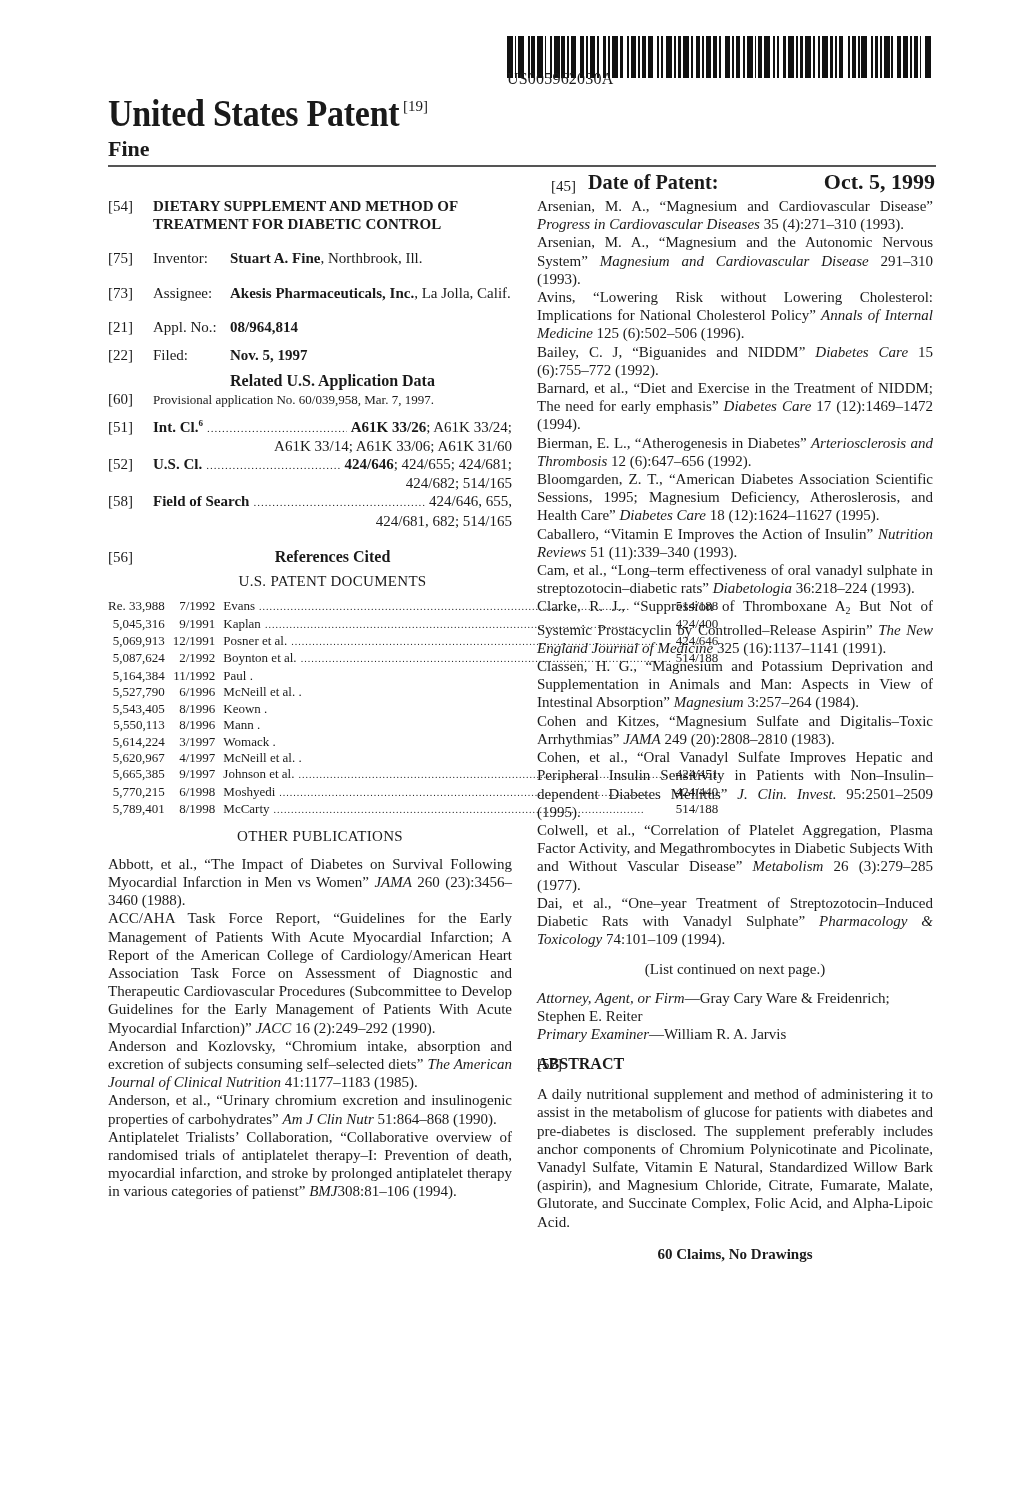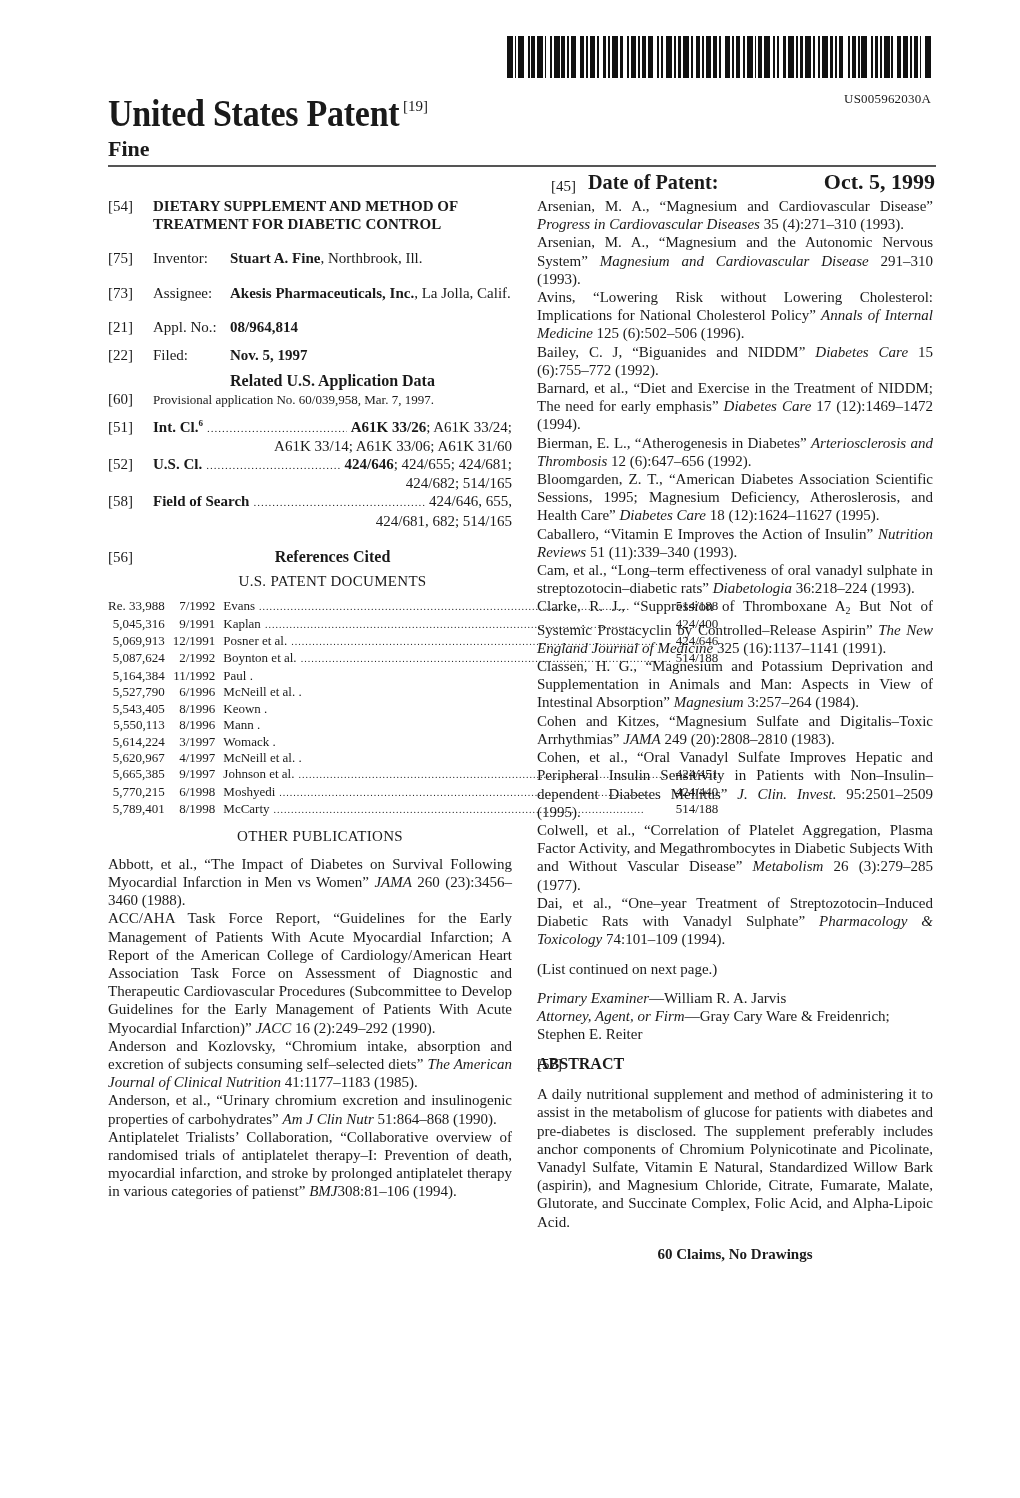--- a/index.html
+++ b/index.html
@@ -6,21 +6,21 @@
   body {
     width: 1020px; height: 1498px; position: relative; overflow: hidden;
     font-family: "Liberation Serif", "DejaVu Serif", serif;
     color: #1a1a1a;
   }
   .page { position: absolute; left: 0; top: 0; width: 1020px; height: 1498px; }
 
   
   .barcode { position: absolute; left: 507px; top: 36px; width: 424px; height: 42px; display: flex; align-items: stretch; }
   .barcode span { display: block; background: #111; height: 100%; }
-  .barcode-label { position: absolute; left: 507px; top: 91px; width: 424px; text-align: right; font-size: 13px; letter-spacing: 0.2px; }
+  .barcode-label { position: absolute; left: 507px; top: 70px; width: 424px; text-align: left; font-size: 16px; letter-spacing: 0.2px; }
 
   
   .hdr-title { position: absolute; left: 108px; top: 92px; font-size: 37px; font-weight: bold; letter-spacing: -0.3px; transform: scaleX(0.92); transform-origin: left; white-space: nowrap; }
   .hdr-code19 { position: absolute; left: 403px; top: 98px; font-size: 15px; }
   .hdr-inventor { position: absolute; left: 108px; top: 136px; font-size: 22px; font-weight: bold; }
   .hdr-row { position: absolute; left: 551px; width: 384px; white-space: nowrap; }
   .hdr-row .code { position: absolute; left: 0; top: 9px; font-size: 15px; }
   .hdr-row .lbl { position: absolute; left: 37px; top: 0; font-size: 22px; font-weight: bold; transform: scaleX(0.92); transform-origin: left; }
   .hdr-row .val { position: absolute; right: 0; top: 0; font-size: 22px; font-weight: bold; }
   .divider { position: absolute; left: 108px; top: 165px; width: 828px; height: 2px; background: #555; }
@@ -49,21 +49,21 @@
   table.refs td.pno { width: 75px; text-align: right; padding-right: 8px; }
   table.refs td.pdate { width: 52px; text-align: right; padding-right: 8px; }
   table.refs td.pname { }
   table.refs td.pcls { width: 62px; text-align: right; }
   .name-dots { display: flex; align-items: baseline; }
   .name-dots .dots { flex: 1; overflow: hidden; white-space: nowrap; font-size: 10px; letter-spacing: 1px; margin: 0 4px; }
   .name-dots .dots::before { content: ".........................................................................................................."; }
 
   .pub { text-align: justify; margin: 0; }
   .pub i { font-style: italic; }
-  .continued { text-align: left; margin: 12px 0 10px; }
+  .continued { text-align: center; margin: 12px 0 10px; }
   .abstract-head { position: relative; margin-top: 12px; height: 22px; }
   .abstract-head .num { position: absolute; left: 0; top: 0; }
   .abstract-head .ttl { position: absolute; left: 0; right: 0; text-align: left; font-weight: bold; font-size: 16px; }
   .abstract-text { text-align: justify; margin-top: 8px; }
   .claims { text-align: center; font-weight: bold; margin-top: 14px; }
   sub.s { font-size: 10px; vertical-align: -3px; }
   sup.s { font-size: 9px; vertical-align: 6px; line-height: 0; }
 </style>
 </head>
 <body>
@@ -445,24 +445,24 @@
         <p class="pub"><span>Classen, H. G., “Magnesium and Potassium Deprivation and Supplementation in Animals and Man: Aspects in View of Intestinal Absorption” </span><i>Magnesium</i><span> 3:257–264 (1984).</span></p>
         <p class="pub"><span>Cohen and Kitzes, “Magnesium Sulfate and Digitalis–Toxic Arrhythmias” </span><i>JAMA</i><span> 249 (20):2808–2810 (1983).</span></p>
         <p class="pub"><span>Cohen, et al., “Oral Vanadyl Sulfate Improves Hepatic and Peripheral Insulin Sensitivity in Patients with Non–Insulin–dependent Diabetes Mellitus” </span><i>J. Clin. Invest.</i><span> 95:2501–2509 (1995).</span></p>
         <p class="pub"><span>Colwell, et al., “Correlation of Platelet Aggregation, Plasma Factor Activity, and Megathrombocytes in Diabetic Subjects With and Without Vascular Disease” </span><i>Metabolism</i><span> 26 (3):279–285 (1977).</span></p>
         <p class="pub"><span>Dai, et al., “One–year Treatment of Streptozotocin–Induced Diabetic Rats with Vanadyl Sulphate” </span><i>Pharmacology &amp; Toxicology</i><span> 74:101–109 (1994).</span></p>
       </div>
 
     <div class="continued">(List continued on next page.)</div>
 
     <div>
+      <i>Attorney, Agent, or Firm</i><span>—Gray Cary Ware &amp; Freidenrich; Stephen E. Reiter</span>
+    </div>
+    <div>
       <i>Primary Examiner</i><span>—William R. A. Jarvis</span>
-    </div>
-    <div>
-      <i>Attorney, Agent, or Firm</i><span>—Gray Cary Ware &amp; Freidenrich; Stephen E. Reiter</span>
     </div>
 
     <div class="abstract-head">
       <span class="num">[57]</span>
       <span class="ttl">ABSTRACT</span>
     </div>
     <div class="abstract-text">A daily nutritional supplement and method of administering it to assist in the metabolism of glucose for patients with diabetes and pre-diabetes is disclosed. The supplement preferably includes anchor components of Chromium Polynicotinate and Picolinate, Vanadyl Sulfate, Vitamin E Natural, Standardized Willow Bark (aspirin), and Magnesium Chloride, Citrate, Fumarate, Malate, Glutorate, and Succinate Complex, Folic Acid, and Alpha-Lipoic Acid.</div>
     <div class="claims">60 Claims, No Drawings</div>
   </div>
 </div>

